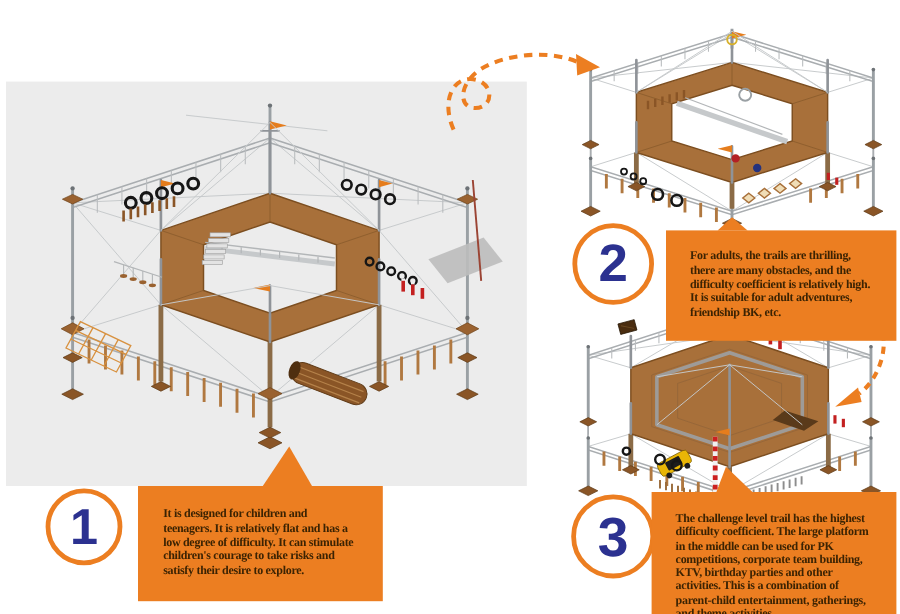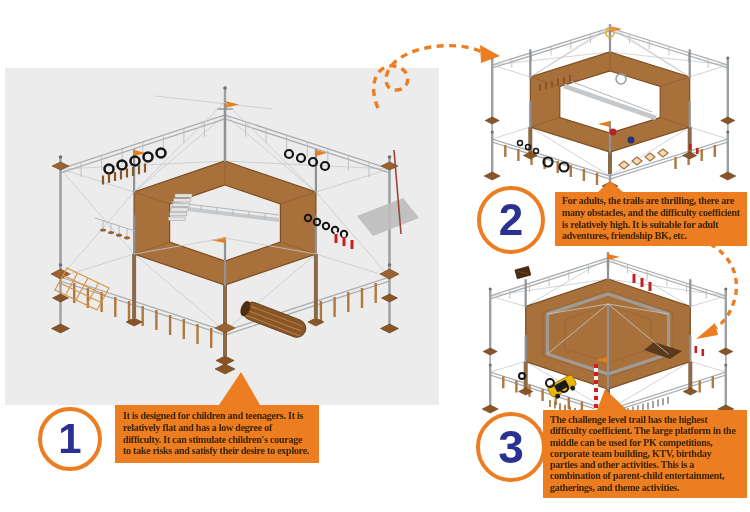--- a/index.html
+++ b/index.html
@@ -21,21 +21,21 @@
   svg .pad{fill:#9a6230;stroke:#6f4318;stroke-width:.6}
   svg .deck{fill:#a8703a;stroke:#7c4e20;stroke-width:1.2}
   svg .pennant{fill:#e57d1d}
   
   .badge{position:absolute;background:#fff;border:4px solid #EC7E21;border-radius:50%;
          display:flex;align-items:center;justify-content:center;box-sizing:border-box;}
   .badge span{color:#2B3190;font-weight:bold;font-family:"Liberation Sans",sans-serif;}
   .bubble{position:absolute;background:#EC7E21;color:#3B2303;
           font-family:"Liberation Serif",serif;font-weight:600;
           box-sizing:border-box;letter-spacing:-0.25px;}
-  .bubble p{margin:0;}
+  .bubble p{margin:13px;}
   .tail{position:absolute;width:0;height:0;}
   .arrow-svg{position:absolute;}
 </style>
 </head>
 <body>
 
 <div class="canvas">
 
   <div class="backdrop"></div>
 

